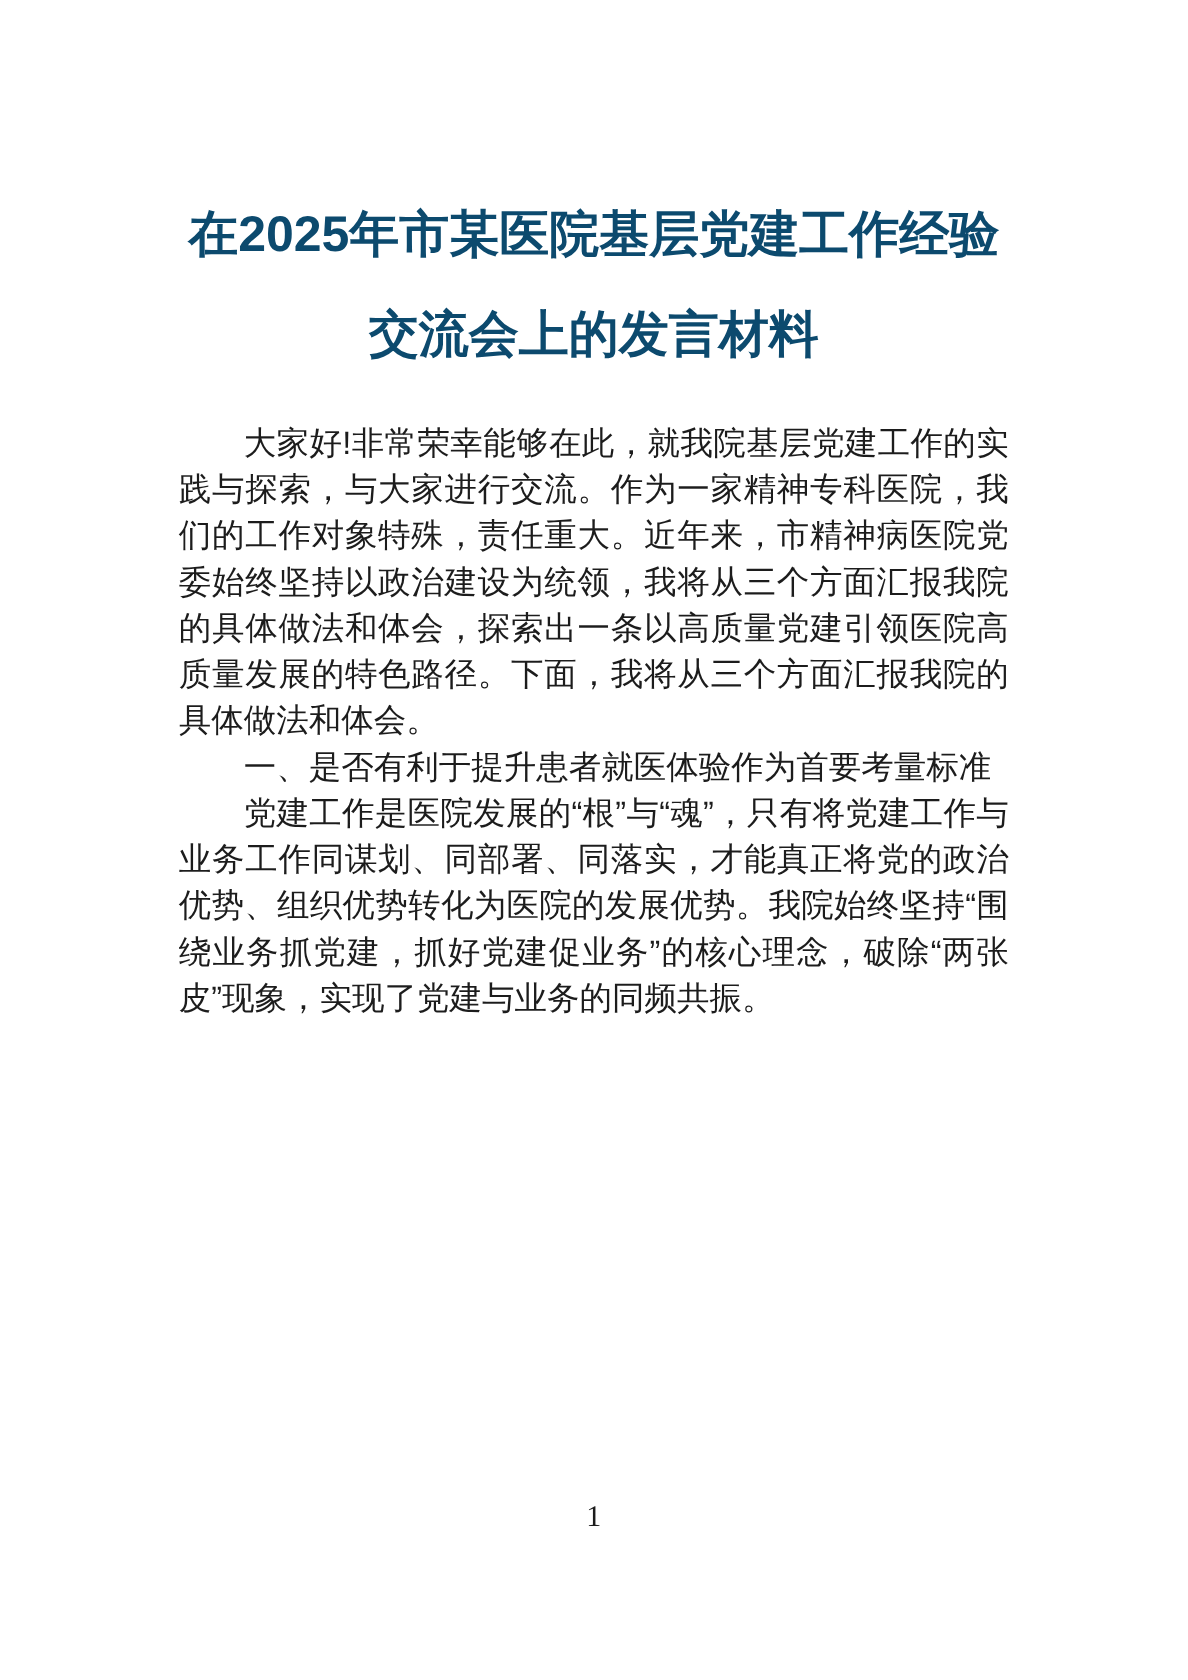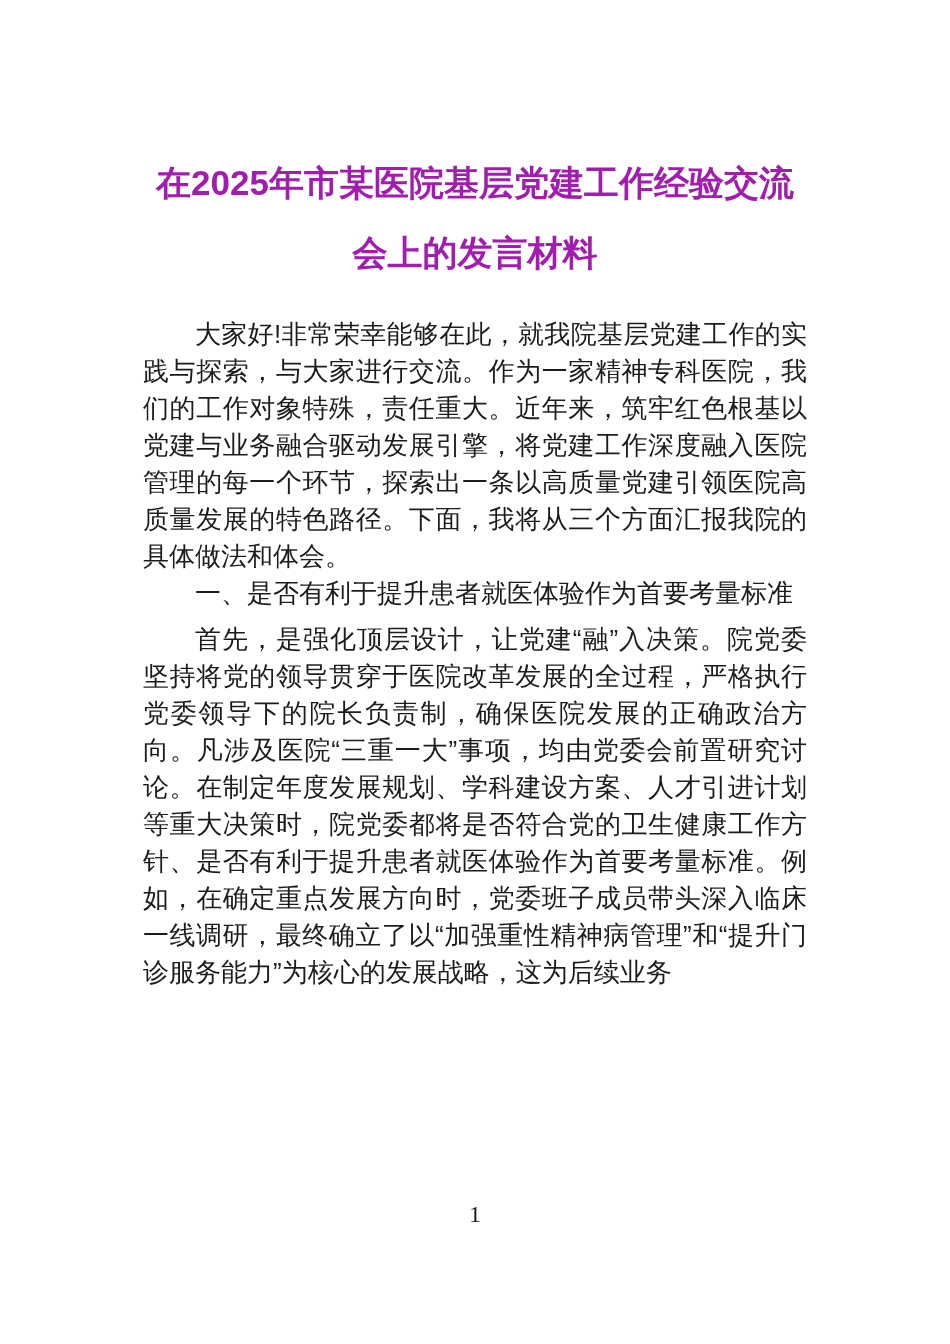--- a/index.html
+++ b/index.html
@@ -14,25 +14,25 @@
     margin: 0 auto;
     background: #ffffff;
     box-sizing: border-box;
     padding: 148px 143px 0 143px;
     font-family: "Liberation Sans", "DejaVu Sans", sans-serif;
     color: #1c1c1c;
     overflow: hidden;
   }
   .doc-title {
     margin: 0 0 28px 0;
-    font-size: 35px;
+    font-size: 40px;
     font-weight: bold;
     line-height: 2.0;
     text-align: center;
-    color: #a21caf;
+    color: #0c4a6e;
   }
   .doc-body p {
     margin: 0;
     font-size: 26px;
     line-height: 37px;
     text-align: justify;
     word-break: break-all;
   }
   .doc-body p.indent {
     text-indent: 2em;
@@ -52,20 +52,20 @@
   }
 </style>
 </head>
 <body>
 
 <div class="page">
 
   <h1 class="doc-title">在2025年市某医院基层党建工作经验交流会上的发言材料</h1>
 
   <div class="doc-body">
-    <p class="indent">大家好!非常荣幸能够在此，就我院基层党建工作的实践与探索，与大家进行交流。作为一家精神专科医院，我们的工作对象特殊，责任重大。近年来，筑牢红色根基以党建与业务融合驱动发展引擎，将党建工作深度融入医院管理的每一个环节，探索出一条以高质量党建引领医院高质量发展的特色路径。下面，我将从三个方面汇报我院的具体做法和体会。</p>
+    <p class="indent">大家好!非常荣幸能够在此，就我院基层党建工作的实践与探索，与大家进行交流。作为一家精神专科医院，我们的工作对象特殊，责任重大。近年来，市精神病医院党委始终坚持以政治建设为统领，我将从三个方面汇报我院的具体做法和体会，探索出一条以高质量党建引领医院高质量发展的特色路径。下面，我将从三个方面汇报我院的具体做法和体会。</p>
     <p class="indent">一、是否有利于提升患者就医体验作为首要考量标准</p>
-    <p class="indent space-before">首先，是强化顶层设计，让党建“融”入决策。院党委坚持将党的领导贯穿于医院改革发展的全过程，严格执行党委领导下的院长负责制，确保医院发展的正确政治方向。凡涉及医院“三重一大”事项，均由党委会前置研究讨论。在制定年度发展规划、学科建设方案、人才引进计划等重大决策时，院党委都将是否符合党的卫生健康工作方针、是否有利于提升患者就医体验作为首要考量标准。例如，在确定重点发展方向时，党委班子成员带头深入临床一线调研，最终确立了以“加强重性精神病管理”和“提升门诊服务能力”为核心的发展战略，这为后续业务</p>
+    <p class="indent">党建工作是医院发展的“根”与“魂”，只有将党建工作与业务工作同谋划、同部署、同落实，才能真正将党的政治优势、组织优势转化为医院的发展优势。我院始终坚持“围绕业务抓党建，抓好党建促业务”的核心理念，破除“两张皮”现象，实现了党建与业务的同频共振。</p>
   </div>
 
   <div class="page-number">1</div>
 
 </div>
 
 </body></html>

